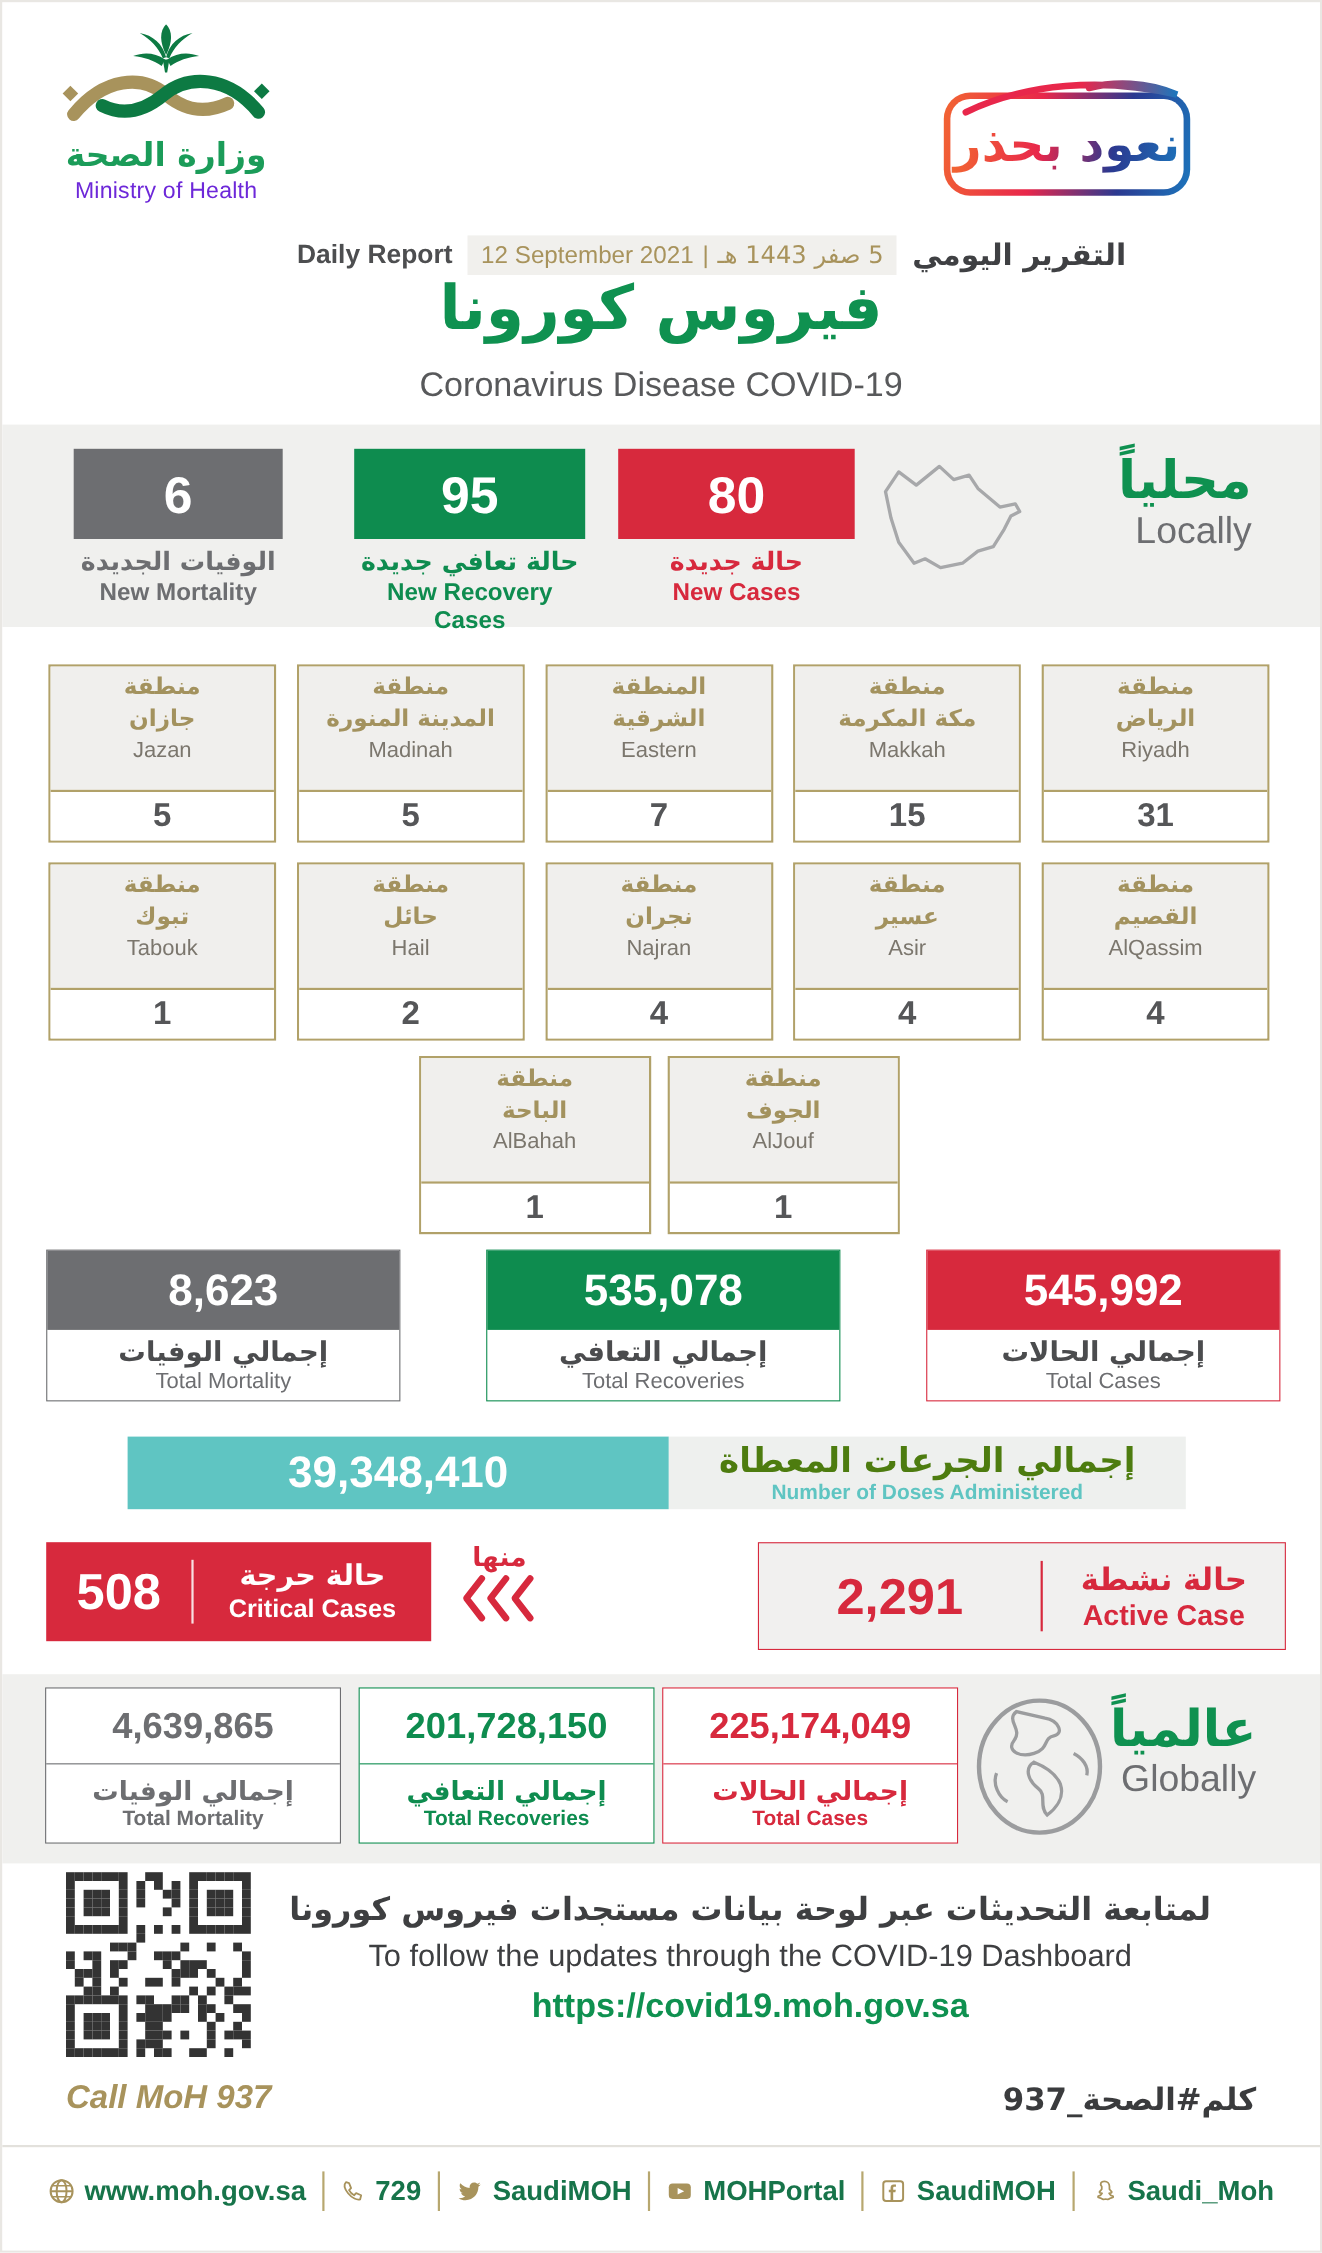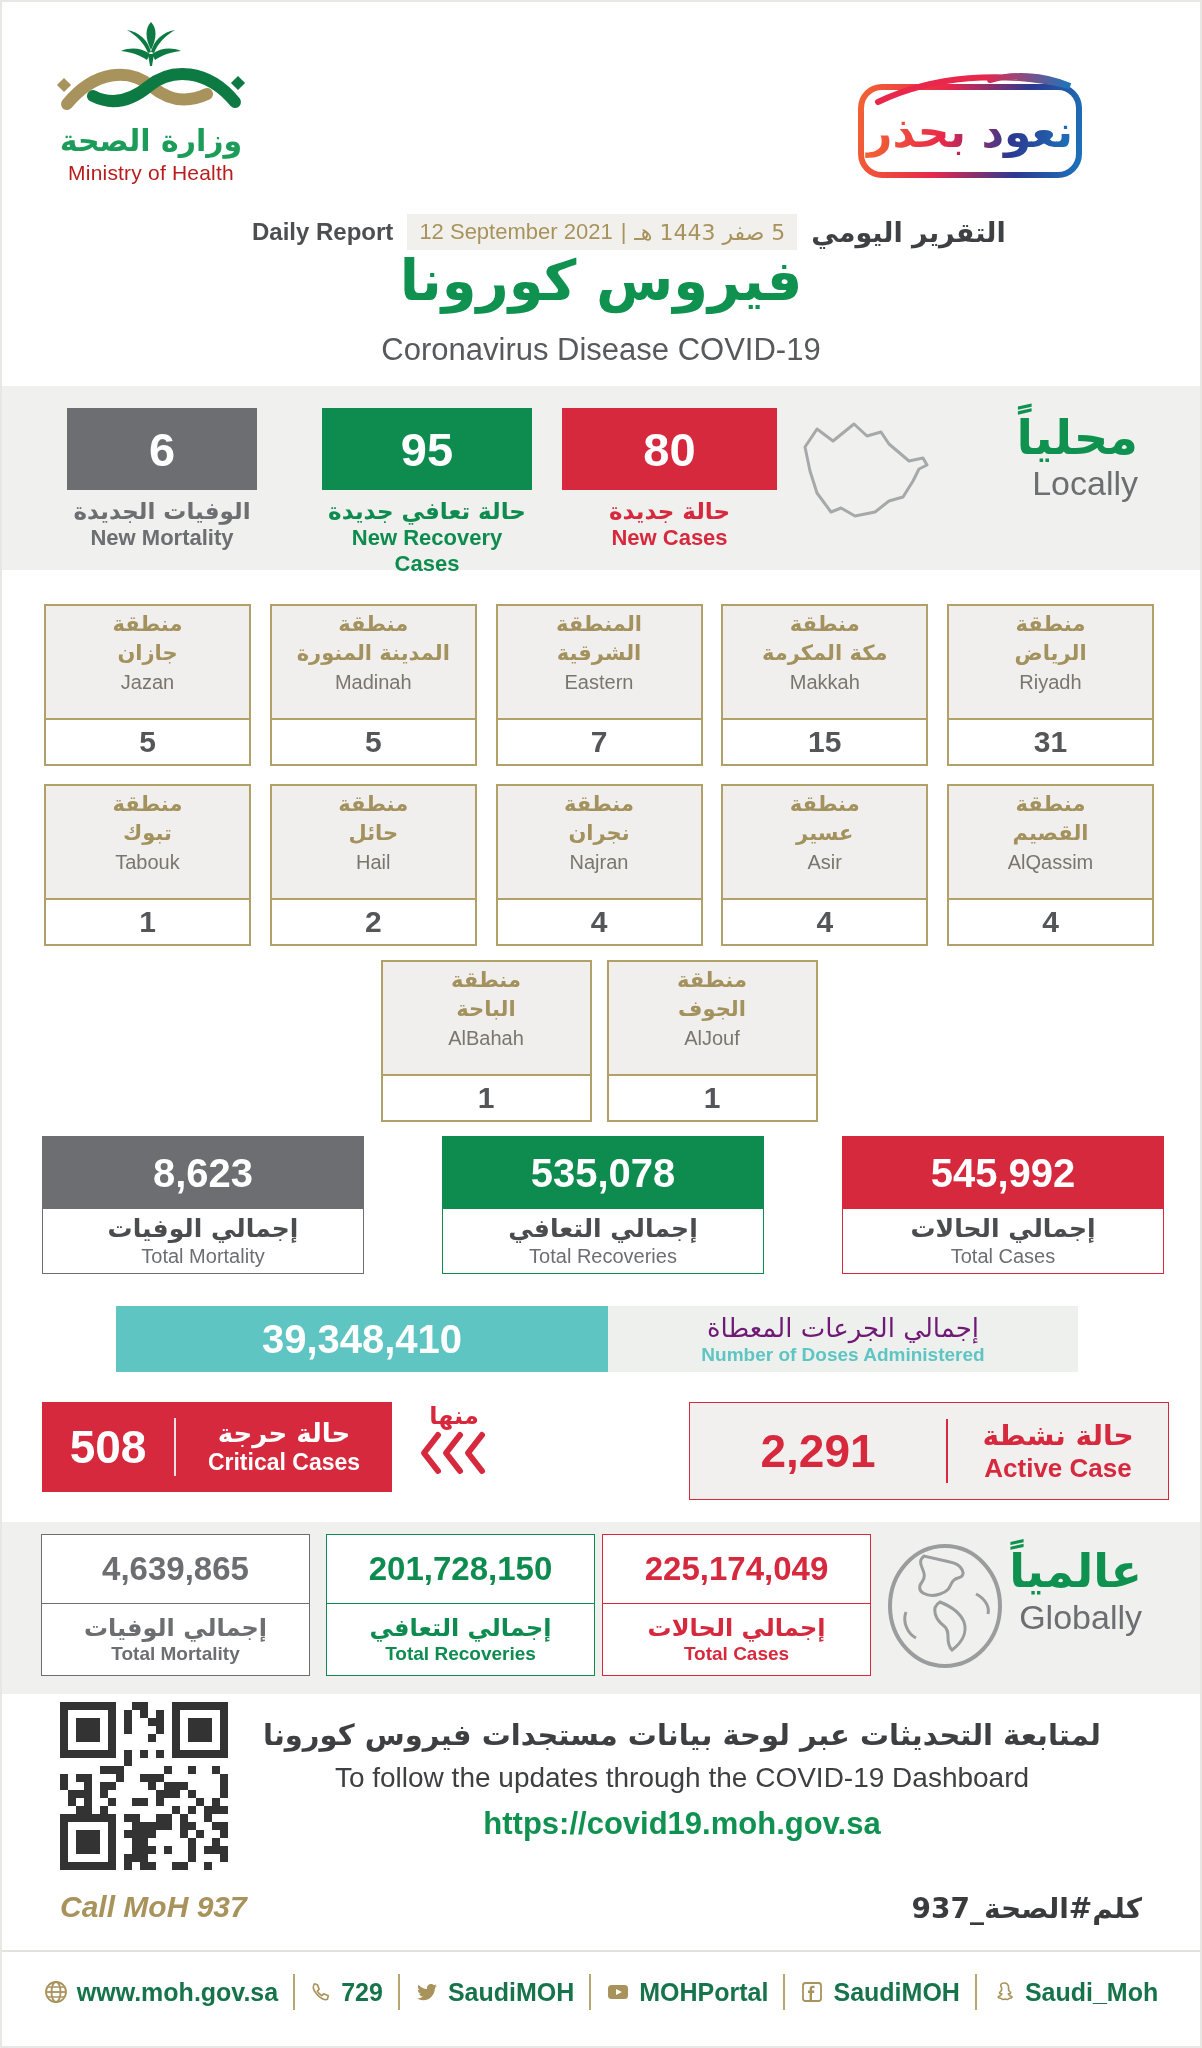--- a/index.html
+++ b/index.html
@@ -5,33 +5,33 @@
   html,body{margin:0;padding:0;background:#fff;}
   .page{position:relative;width:1198px;height:2044px;background:#ffffff;
         border:2px solid #e9e7e3;overflow:hidden;
         font-family:"Liberation Sans",sans-serif;color:#58595b;}
   .abs{position:absolute;}
   .ar{font-family:"DejaVu Sans",sans-serif;}
 
   
   .logo{left:44px;top:20px;width:210px;text-align:center;}
   .logo .logo-ar{color:#1b9c59;font-size:30px;font-weight:bold;line-height:1.1;margin-top:2px;}
-  .logo .logo-en{color:#b91c1c;font-size:21px;margin-top:4px;letter-spacing:.2px;}
+  .logo .logo-en{color:#6d28d9;font-size:21px;margin-top:4px;letter-spacing:.2px;}
 
   .badge{left:856px;top:82px;width:224px;height:94px;}
   .badge-frame{position:absolute;inset:0;border-radius:24px;
       background:linear-gradient(100deg,#f26532 0%,#e8274b 38%,#2b3990 72%,#1c75bc 100%);}
   .badge-inner{position:absolute;inset:6px;background:#fff;border-radius:18px;}
   .badge-text{position:absolute;inset:0;display:flex;align-items:center;justify-content:center;
       font-weight:bold;font-size:44px;
       background:linear-gradient(100deg,#f26532 8%,#e8274b 40%,#2b3990 68%,#1c75bc 95%);
       -webkit-background-clip:text;background-clip:text;color:transparent;}
   .badge-swoosh{position:absolute;left:14px;top:-18px;width:206px;height:42px;}
 
-  .date-row{left:250px;top:212px;display:flex;align-items:center;gap:14px;}
+  .date-row{left:268px;top:212px;display:flex;align-items:center;gap:14px;}
   .daily-en{font-size:24px;color:#4d4e50;font-weight:600;}
   .date-chip{background:#f1f0ed;color:#a8935c;font-size:22px;padding:5px 12px;display:flex;gap:8px;align-items:center;}
   .daily-ar{font-size:27px;font-weight:bold;color:#3f4043;}
 
   .title-ar{top:246px;left:0;width:100%;text-align:center;font-size:56px;font-weight:bold;color:#0f9150;}
   .title-en{top:330px;left:0;width:100%;text-align:center;font-size:31px;color:#58595b;}
 
   
   .strip{left:0;width:100%;background:#f0f0ee;}
   .locally-strip{top:384px;height:184px;}
@@ -66,21 +66,21 @@
   .tla{font-size:25px;font-weight:bold;color:#4b4c4e;}
   .tle{font-size:20px;color:#6d6e71;margin-top:2px;}
   .b-gray{border:1.5px solid #6d6e71;} .b-green{border:1.5px solid #0e8c4f;} .b-red{border:1.5px solid #d7293d;}
   .bg-gray{background:#6d6e71;} .bg-green{background:#0e8c4f;} .bg-red{background:#d7293d;}
 
   
   .doses{top:1304px;left:114px;width:962px;height:66px;display:flex;position:absolute;}
   .dose-num{width:492px;background:#5fc5c2;color:#fff;font-size:40px;font-weight:bold;
             display:flex;align-items:center;justify-content:center;}
   .dose-label{flex:1;background:#eef0ee;display:flex;flex-direction:column;align-items:center;justify-content:center;}
-  .dla{color:#701a75;font-size:26px;font-weight:normal;}
+  .dla{color:#4d7c0f;font-size:31px;font-weight:bold;}
   .dle{color:#5fc5c2;font-size:19px;font-weight:bold;margin-top:1px;}
 
   
   .crit-row{top:1398px;left:0;width:100%;height:104px;position:absolute;}
   .crit-box{position:absolute;left:40px;top:2px;width:350px;height:90px;background:#d7293d;
             display:flex;align-items:center;}
   .cv{flex:0 0 132px;color:#fff;font-size:46px;font-weight:bold;text-align:center;}
   .cdiv{width:2px;height:58px;background:rgba(255,255,255,.85);}
   .clabels{flex:1;display:flex;flex-direction:column;align-items:center;justify-content:center;color:#fff;}
   .cla{font-size:26px;font-weight:bold;}

